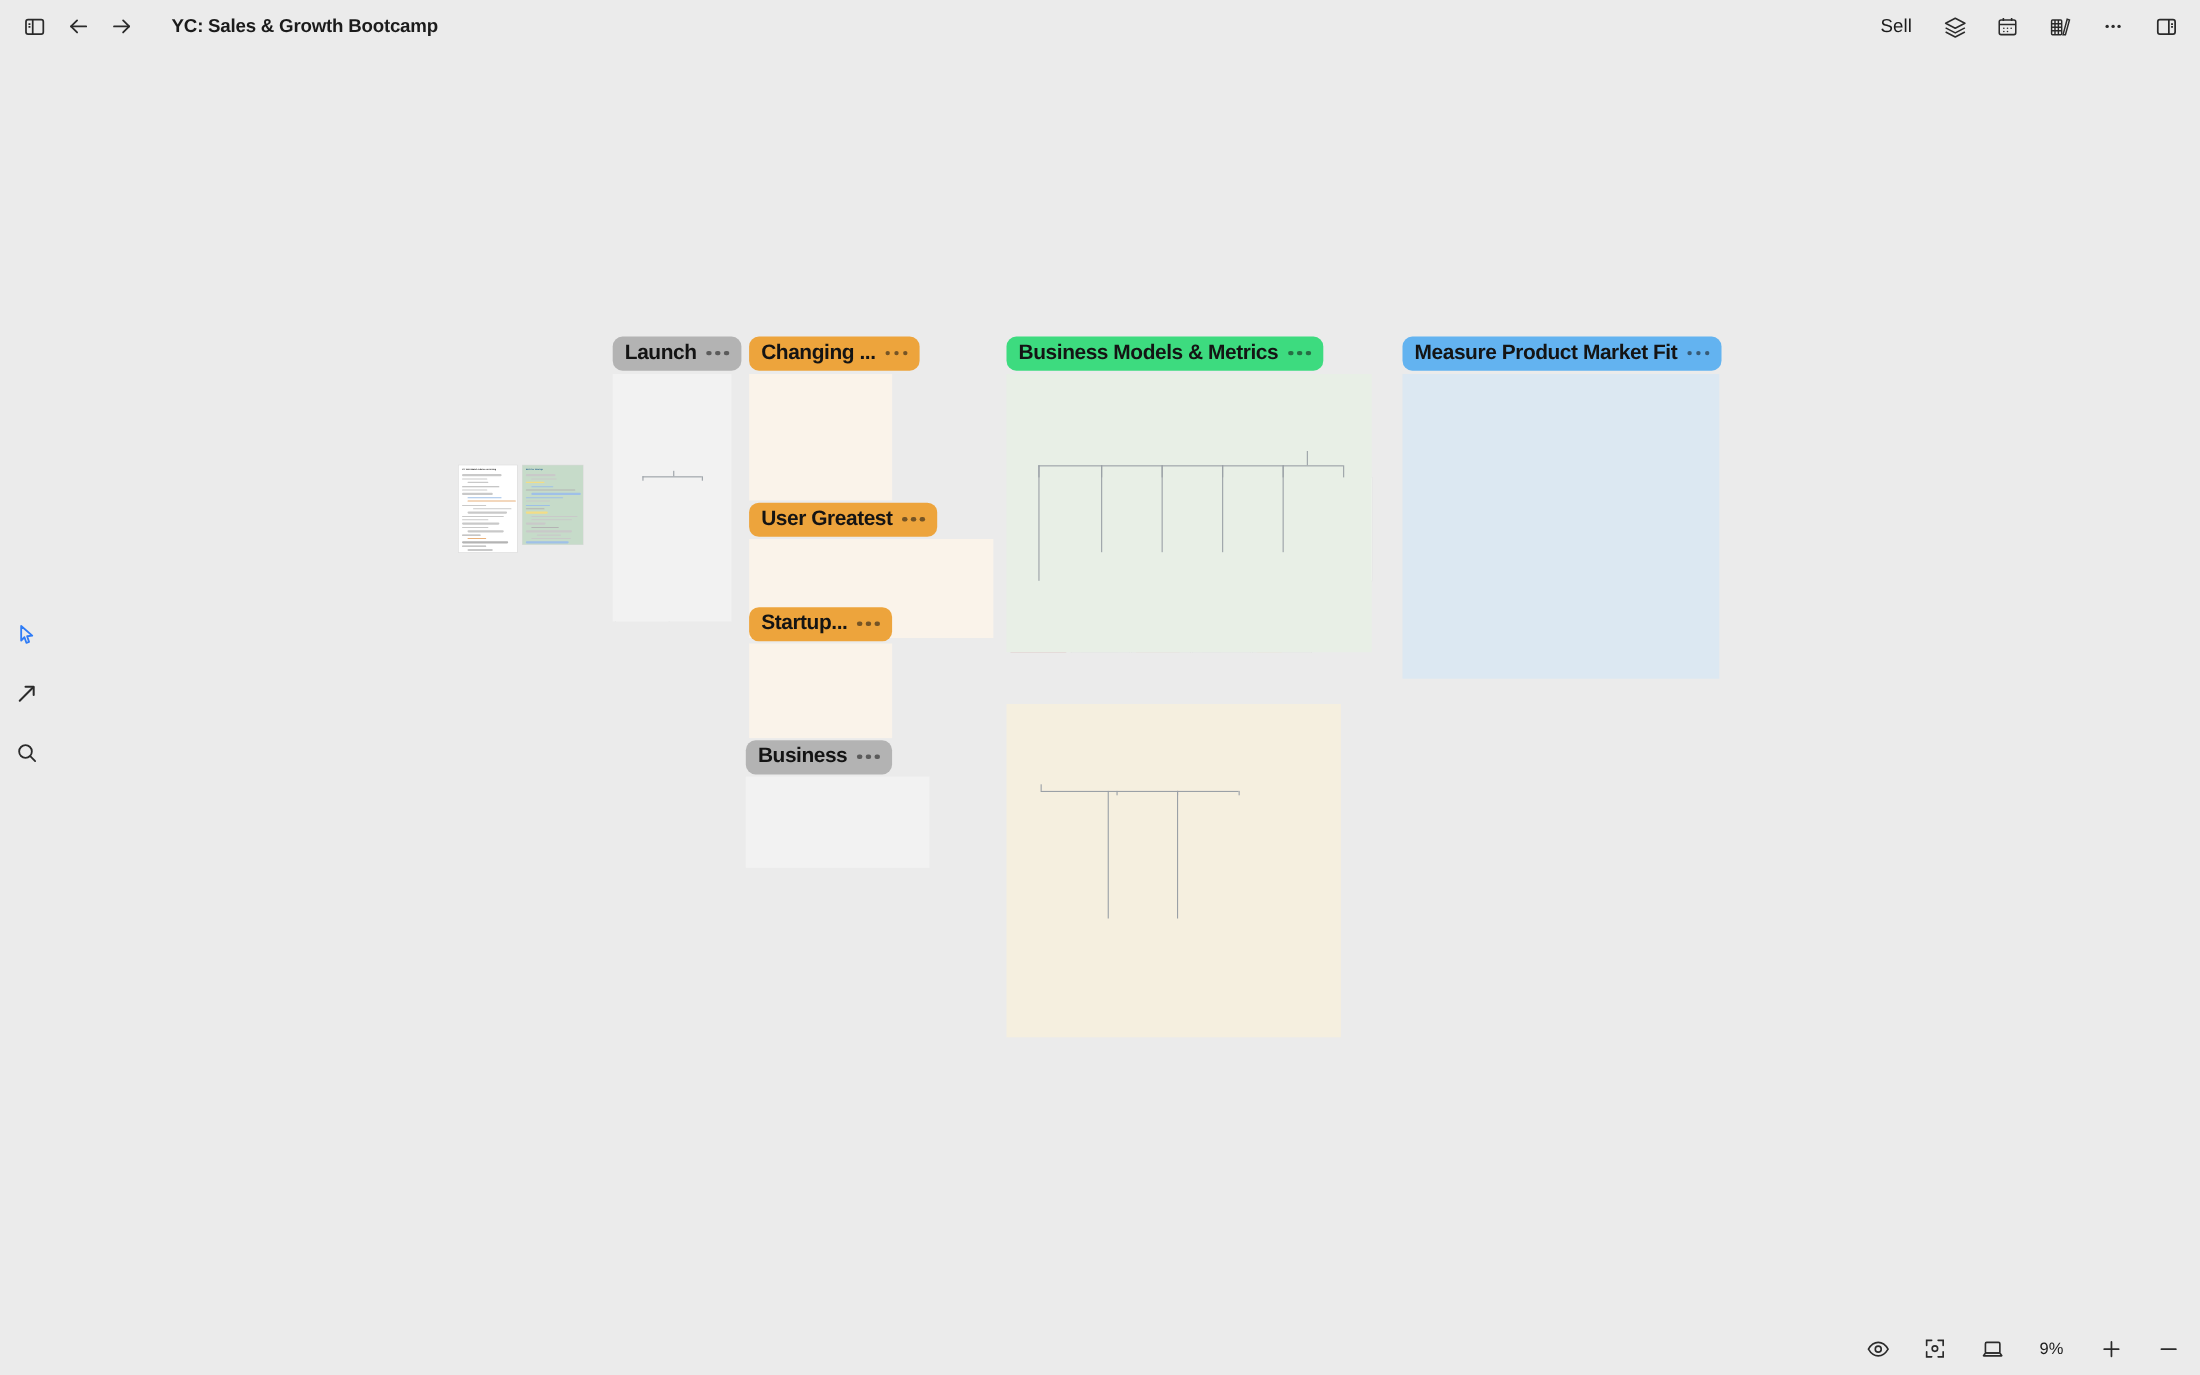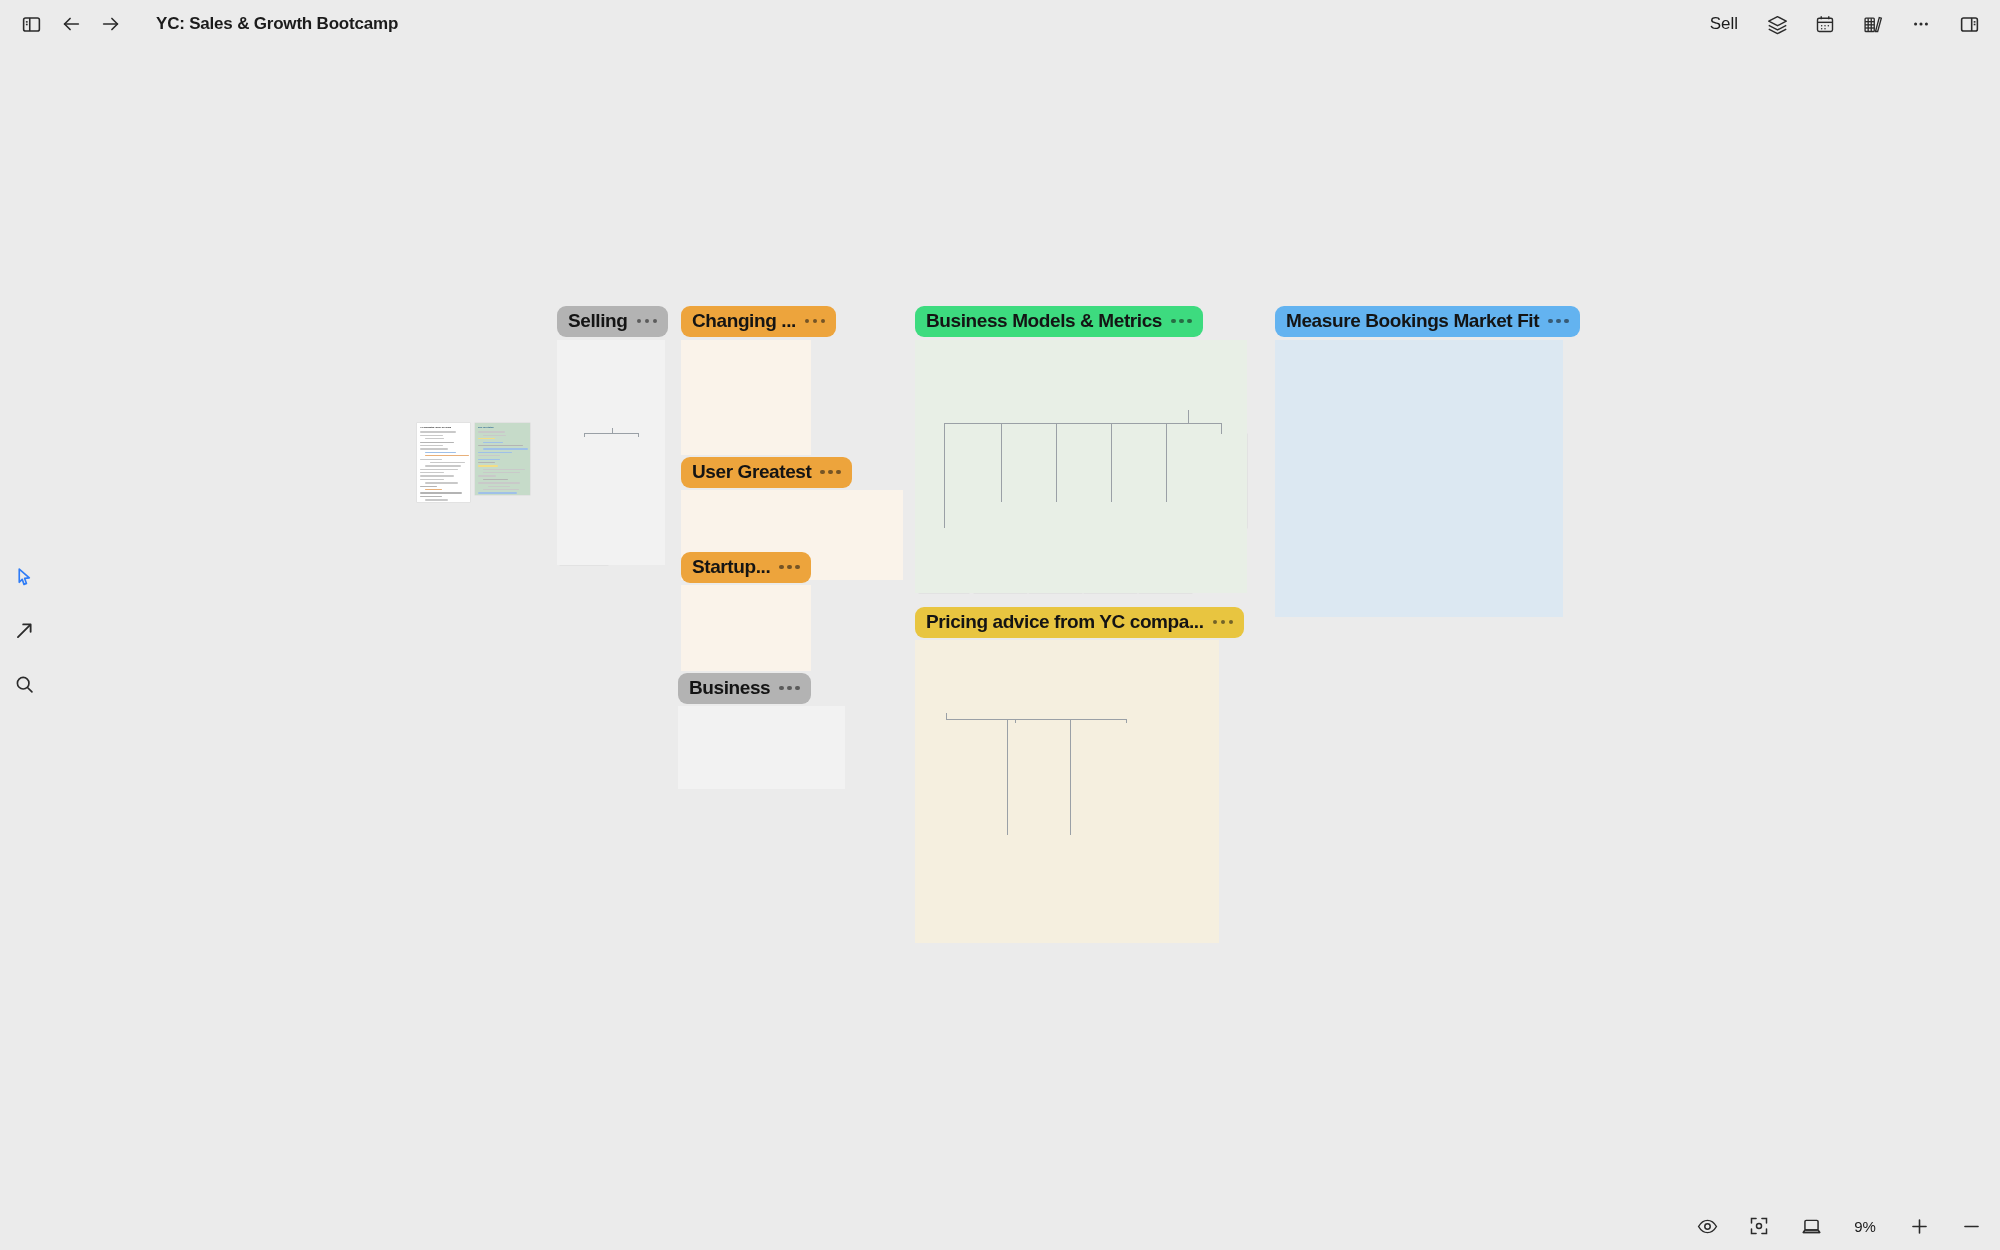--- a/index.html
+++ b/index.html
@@ -301,21 +301,21 @@
         <div class="ln" style="width: 58.106%;"></div>
         <div class="ln" style="width: 76.2827%;"></div>
         <div class="ln ind" style="width: 65.9871%;"></div>
         <div class="ln ind" style="width: 52.2194%;"></div>
         <div class="ln" style="width: 59.9794%;"></div>
         <div class="ln" style="width: 54.2672%;"></div>
         <div class="ln ind2" style="width: 60.0828%;"></div>
       </div>
     </div>
     <div class="frame-title" style="left: 557px; top: 306px; background: rgb(179, 179, 179);">
-      <span class="ft-label">Selling</span>
+      <span class="ft-label">Launch</span>
       <span class="ft-dots">
         <i></i>
         <i></i>
         <i></i>
       </span>
     </div>
     <div class="frame-body" style="left: 681px; top: 340px; width: 130px; height: 115px; background: rgb(250, 243, 234);"></div>
     <div class="card" style="left: 684px; top: 343px; width: 55px; height: 107px; background: rgb(255, 255, 255); padding: 3px 3px 2px; box-shadow: rgba(0, 0, 0, 0.07) 0px 0px 0px 0.5px;">
       <div class="card-h" style="font-size: 2.1px; line-height: 2.9px; color: rgb(17, 17, 17); margin-bottom: 2.5px; overflow: hidden;">Greatest hacks on startup productivity: Create a repeatable process to accomplish goals, have more written organisation (instead of more people), talk to users + measure data.</div>
       <div class="lines">
@@ -1150,21 +1150,21 @@
         <div class="ln bl" style="width: 45.6908%;"></div>
         <div class="ln" style="width: 65.2564%;"></div>
         <div class="ln" style="width: 46.3498%;"></div>
         <div class="ln ind b" style="width: 73.9709%;"></div>
         <div class="ln bl" style="width: 53.1199%;"></div>
         <div class="ln" style="width: 68.7966%;"></div>
         <div class="ln" style="width: 86.001%;"></div>
       </div>
     </div>
     <div class="frame-title" style="left: 1275px; top: 306px; background: rgb(99, 179, 240);">
-      <span class="ft-label">Measure Bookings Market Fit</span>
+      <span class="ft-label">Measure Product Market Fit</span>
       <span class="ft-dots">
         <i></i>
         <i></i>
         <i></i>
       </span>
     </div>
     <div class="frame-body" style="left: 915px; top: 640px; width: 304px; height: 303px; background: rgb(245, 239, 223);"></div>
     <div class="connector conn-v" style="left: 945.5px; top: 713px; height: 5.5px;"></div>
     <div class="connector conn-h" style="left: 945.5px; top: 718.5px; width: 180px;"></div>
     <div class="connector conn-v" style="left: 1014.5px; top: 718.5px; height: 4.5px;"></div>
@@ -1364,28 +1364,20 @@
         <div class="ln" style="width: 51.3938%;"></div>
         <div class="ln b" style="width: 81.0983%;"></div>
         <div class="ln b" style="width: 47.3305%;"></div>
         <div class="ln ind" style="width: 35.0905%;"></div>
         <div class="ln y" style="width: 69.3783%;"></div>
         <div class="ln bl" style="width: 55.1939%;"></div>
         <div class="ln ind" style="width: 77.5373%;"></div>
         <div class="ln" style="width: 41.4084%;"></div>
       </div>
     </div>
-    <div class="frame-title" style="left: 915px; top: 607px; background: rgb(232, 197, 64);">
-      <span class="ft-label">Pricing advice from YC compa...</span>
-      <span class="ft-dots">
-        <i></i>
-        <i></i>
-        <i></i>
-      </span>
-    </div>
     <div class="card" style="left: 417px; top: 423px; width: 53px; height: 79px; background: rgb(255, 255, 255); padding: 3px 3px 2px; box-shadow: rgba(0, 0, 0, 0.07) 0px 0px 0px 0.5px;">
       <div class="card-h" style="font-size: 2.1px; line-height: 2.9px; color: rgb(17, 17, 17); margin-bottom: 2.5px; overflow: hidden;">YC W23 Batch Advice on Hiring</div>
       <div class="lines">
         <div class="ln" style="width: 76.2981%;"></div>
         <div class="ln" style="width: 49.8915%;"></div>
         <div class="ln ind" style="width: 40.0126%;"></div>
         <div class="ln b" style="width: 71.6615%;"></div>
         <div class="ln" style="width: 49.8382%;"></div>
         <div class="ln" style="width: 59.5427%;"></div>
         <div class="ln ind bl" style="width: 65.7749%;"></div>

